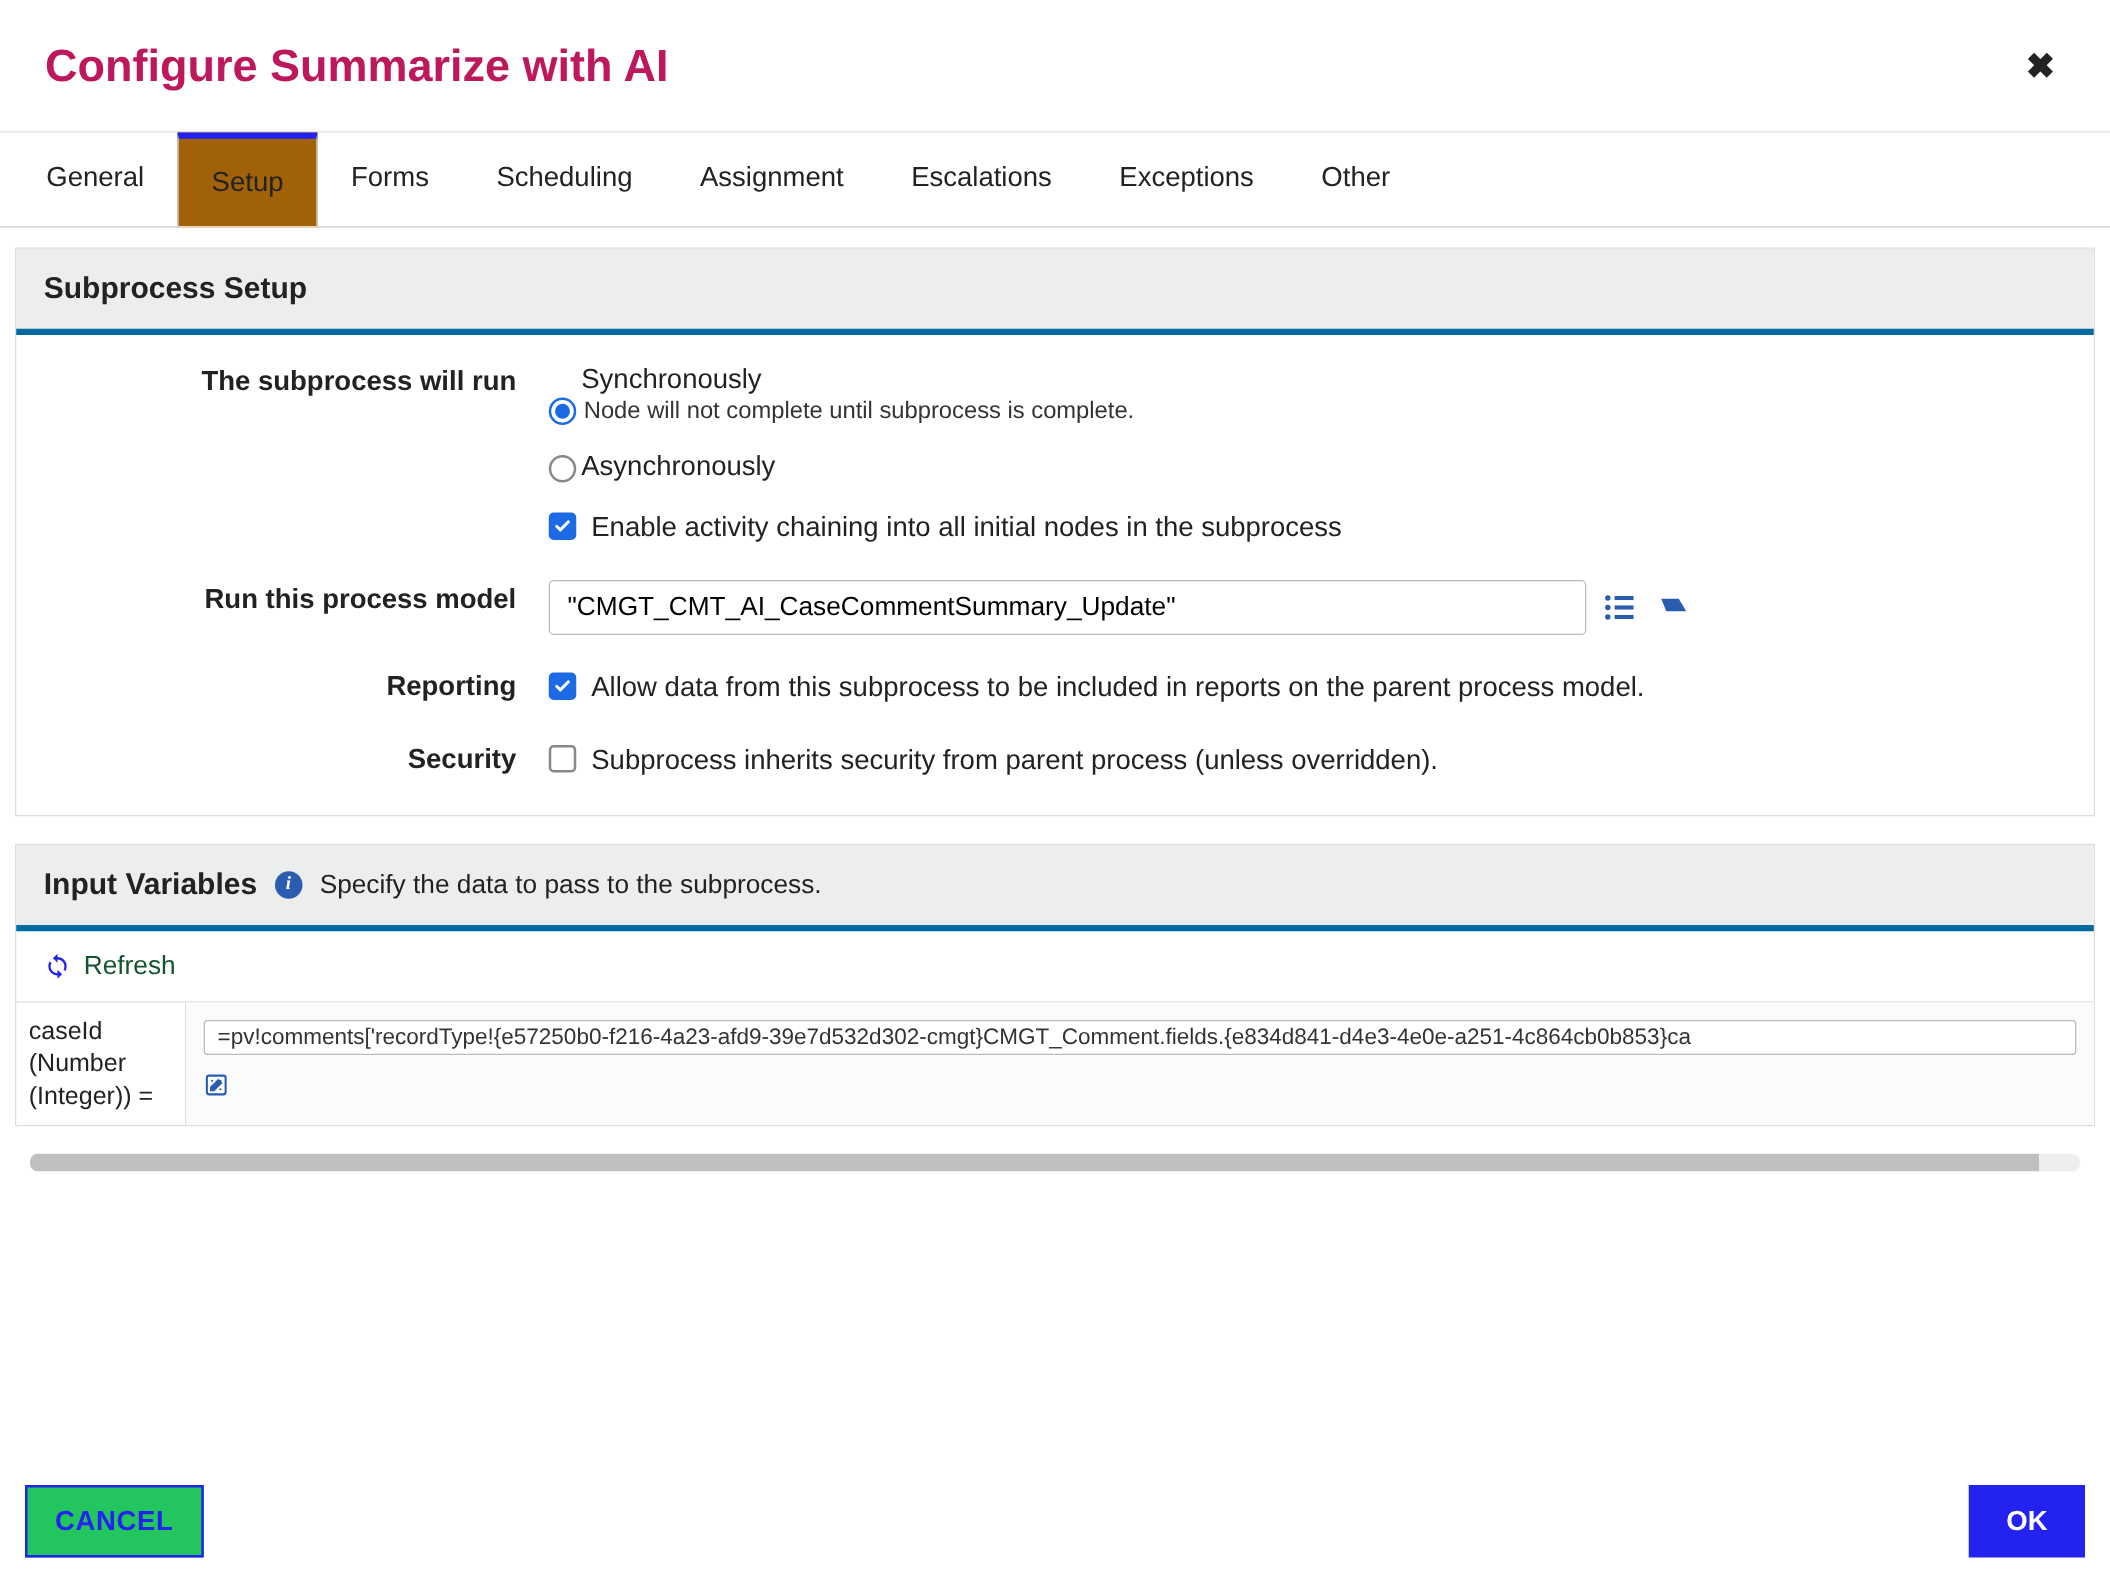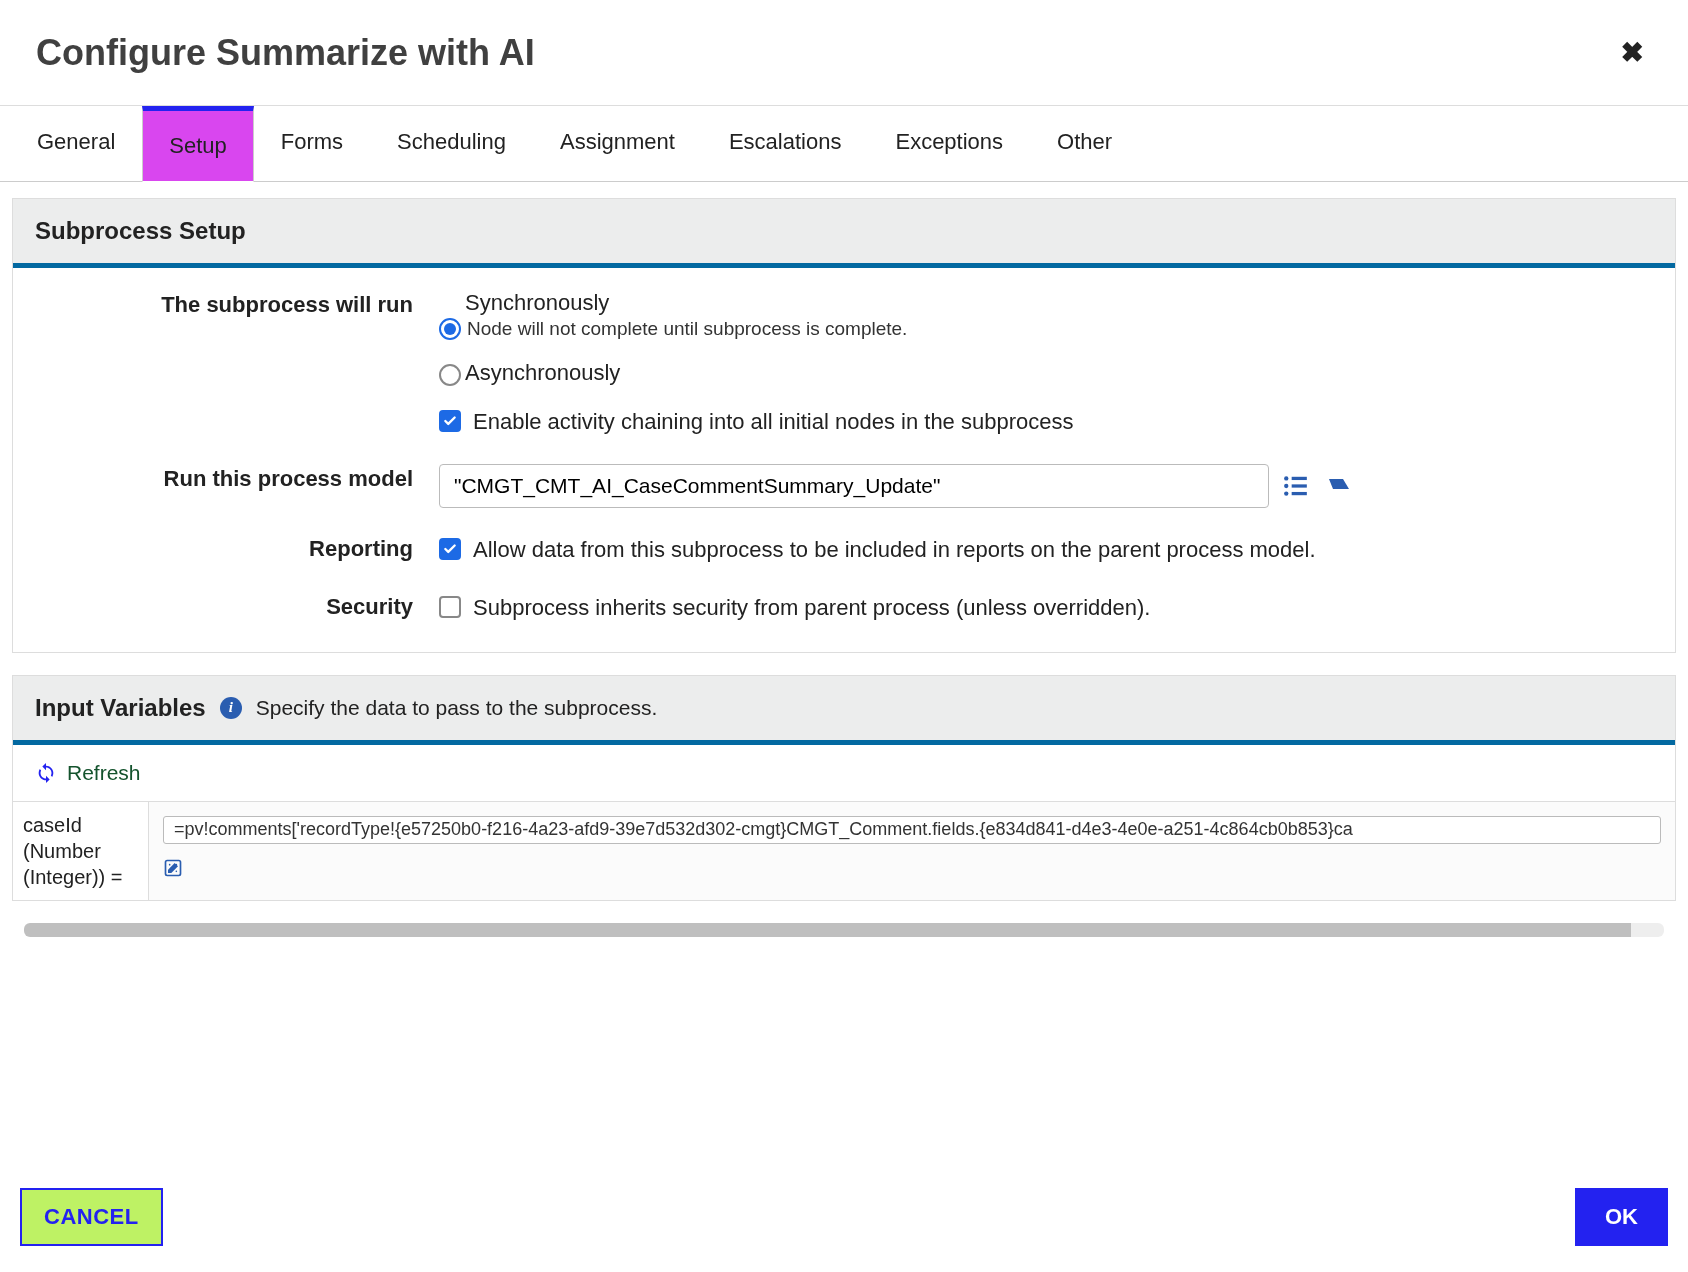--- a/index.html
+++ b/index.html
@@ -1,26 +1,26 @@
 <!DOCTYPE html>
 <html><head>
 <meta charset="utf-8">
 <style>
 * { box-sizing: border-box; margin: 0; padding: 0; }
 body { font-family: -apple-system, BlinkMacSystemFont, "Segoe UI", Arial, sans-serif; font-size: 14px; color: #222; background: #fff; width: 1688px; height: 1272px; position: relative; overflow: hidden; }
 
 .header { display: flex; align-items: center; justify-content: space-between; padding: 28px 36px 28px 36px; }
-.header h1 { font-size: 36px; font-weight: 700; color: #404040; }
+.header h1 { font-size: 36px; font-weight: 700; color: #be185d; }
 .close-x { font-size: 28px; font-weight: 900; cursor: pointer; color: #222; padding: 8px; }
 
 .divider { border-bottom: 1px solid #ddd; }
 
 .tabs { display: flex; border-bottom: 1px solid #ccc; padding-left: 10px; }
 .tab { padding: 22px 26px; font-size: 22px; color: #222; cursor: pointer; border: 1px solid transparent; border-bottom: none; position: relative; }
-.tab.active { border: 1px solid #ccc; border-bottom: 1px solid #fff; border-top: 5px solid #2322f0; margin-bottom: -1px; background: #d946ef; }
+.tab.active { border: 1px solid #ccc; border-bottom: 1px solid #fff; border-top: 5px solid #2322f0; margin-bottom: -1px; background: #a16207; }
 
 .content { padding: 16px 12px 0 12px; height: 960px; overflow-y: auto; }
 
 .section { border: 1px solid #ddd; margin-bottom: 22px; }
 .section-header { background: #eceded; padding: 18px 22px; font-size: 24px; font-weight: 700; border-bottom: 5px solid #0369a1; display: flex; align-items: center; gap: 14px; }
 .section-body { padding: 22px 26px; }
 
 .row { display: flex; align-items: flex-start; margin-bottom: 26px; }
 .row:last-child { margin-bottom: 6px; }
 .label-col { width: 400px; text-align: right; padding-right: 26px; font-weight: 700; font-size: 22px; padding-top: 2px; }
@@ -50,21 +50,21 @@
 .refresh-link { display: inline-flex; align-items: center; gap: 10px; color: #14532d; font-size: 21px; cursor: pointer; padding: 16px 22px; }
 
 .vars-row { display: flex; border-top: 1px solid #ddd; }
 .var-name-cell { width: 136px; padding: 10px 10px; font-size: 20px; line-height: 1.3; border-right: 1px solid #ddd; }
 .var-val-cell { flex: 1; padding: 14px 14px; display: flex; flex-direction: column; gap: 14px; background: #fbfbfb; }
 .var-input { width: 100%; height: 28px; border: 1px solid #bbb; border-radius: 3px; padding: 0 10px; font-size: 18px; font-family: inherit; color: #333; overflow: hidden; white-space: nowrap; background: #fff; }
 
 .hscroll-ind { height: 14px; background: linear-gradient(to right, #bfbfbf 0%, #bfbfbf 98%, #eee 98%, #eee 100%); margin: 0 12px; border-radius: 6px; }
 
 .footer { position: absolute; bottom: 0; left: 0; right: 0; padding: 22px 20px 26px 20px; display: flex; justify-content: space-between; align-items: center; background: #fff; }
-.btn-cancel { border: 2px solid #2322f0; color: #2322f0; background: #bef264; font-size: 22px; font-weight: 700; padding: 14px 22px; cursor: pointer; letter-spacing: 0.5px; }
+.btn-cancel { border: 2px solid #2322f0; color: #2322f0; background: #22c55e; font-size: 22px; font-weight: 700; padding: 14px 22px; cursor: pointer; letter-spacing: 0.5px; }
 .btn-ok { background: #2322f0; color: #fff; border: none; font-size: 22px; font-weight: 600; padding: 16px 30px; cursor: pointer; }
 
 ::-webkit-scrollbar { width: 14px; }
 ::-webkit-scrollbar-track { background: #f5f5f5; }
 ::-webkit-scrollbar-thumb { background: #c8c8c8; border-radius: 7px; }
 </style>
 </head>
 <body>
 
 <div class="header">

